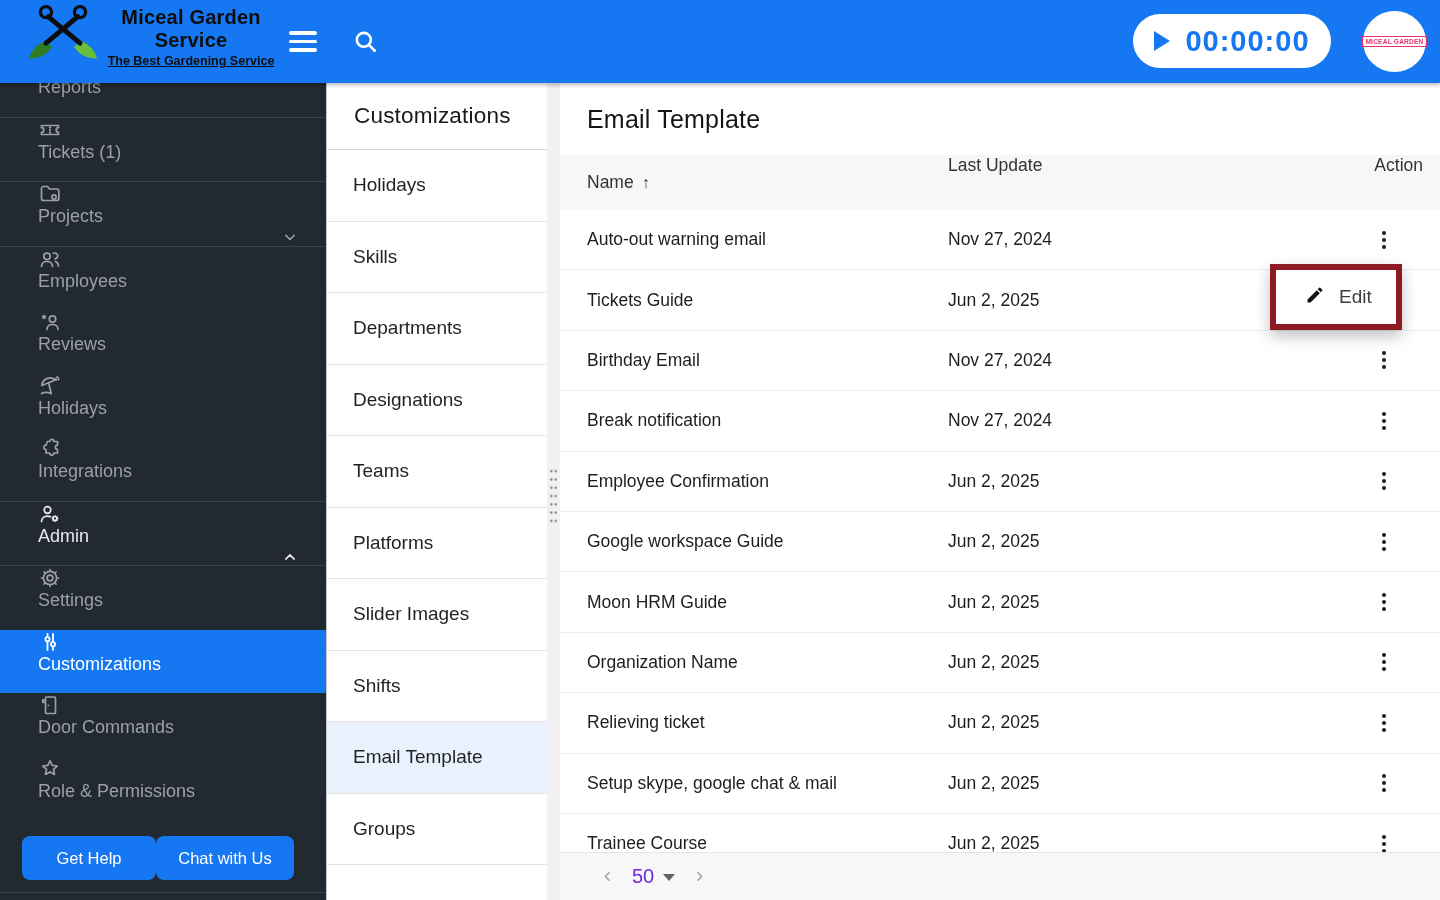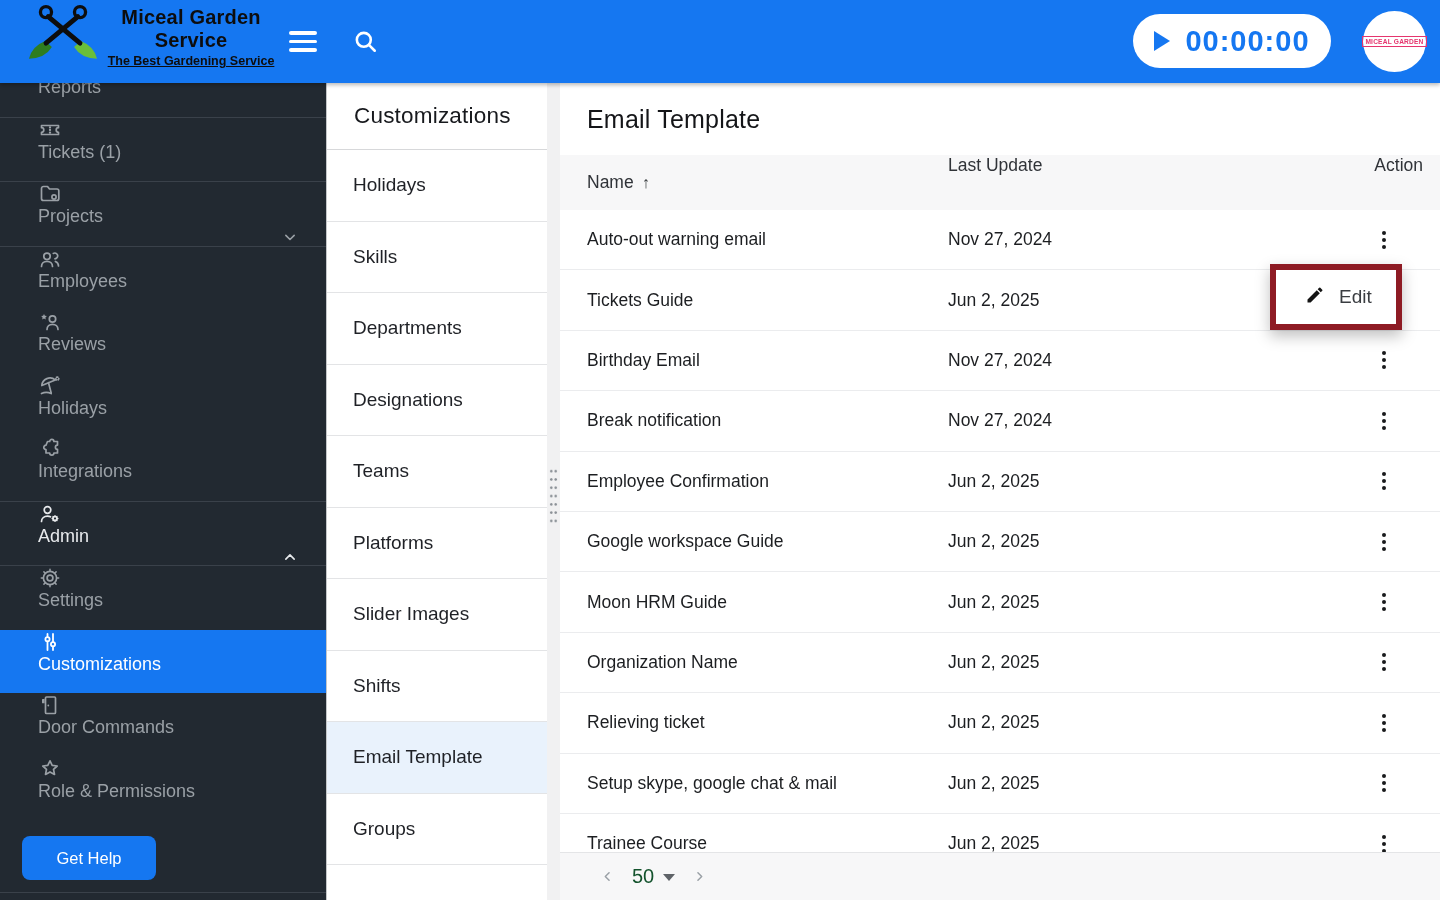--- a/index.html
+++ b/index.html
@@ -69,21 +69,21 @@
   .col-action { width:120px; display:flex; justify-content:flex-end; padding-right:17px; }
   .sort-arrow { margin-left:8px; font-size:16px; color:#3c4043; }
   .trow { height:60.4px; display:flex; align-items:center; font-size:17.5px; color:#1c1e21;
           border-bottom:1px solid #ebecee; background:#fff; }
   .dots { display:flex; flex-direction:column; gap:3px; align-items:center; cursor:pointer;
           padding:4px 5px; margin-right:32px; }
   .dots i { width:4px; height:4px; border-radius:50%; background:#191a1c; }
   .tfoot { position:absolute; left:0; bottom:0; width:100%; height:48px; background:#f7f7f8;
            border-top:1px solid #e4e5e7; display:flex; align-items:center; padding-left:40px; gap:17px; z-index:20; }
   .pg-ic { display:flex; align-items:center; cursor:pointer; }
-  .pg-size { font-size:20px; color:#14532d; display:flex; align-items:center; gap:9px; cursor:pointer; }
+  .pg-size { font-size:20px; color:#6d28d9; display:flex; align-items:center; gap:9px; cursor:pointer; }
   .caret-down { width:0; height:0; border-left:6px solid transparent; border-right:6px solid transparent;
                 border-top:7px solid #5f6368; margin-top:2px; }
 
   
   .edit-pop { position:absolute; left:1270px; top:264px; width:132px; height:66px; background:#fff;
               border:6px solid #8e1b24; z-index:100; display:flex; align-items:center; padding-left:29px;
               gap:14px; box-shadow:0 6px 14px rgba(0,0,0,.25); cursor:pointer; }
   .edit-pop span { font-size:19px; color:#3a3d41; }
 </style>
 </head>
@@ -269,20 +269,21 @@
       <span class="si-ic">
         <svg viewBox="0 0 24 24" fill="none" stroke="currentColor" stroke-width="1.7" stroke-linejoin="round">
           <path d="M12 3.8l2.2 4.6 5 .6-3.7 3.4 1 5L12 14.9l-4.5 2.5 1-5-3.7-3.4 5-.6z"></path>
           </svg>
       </span>
       <span>Role &amp; Permissions</span>
     </div>
 
     <div class="help-row">
       <button class="help-btn b1">Get Help</button>
+      <button class="help-btn b2">Chat with Us</button>
     </div>
     <div class="bottom-div"></div>
   </div>
 </div>
 
 <div class="panel">
   <div class="panel-title">Customizations</div>
   <div class="pi">Holidays</div>
   <div class="pi">Skills</div>
   <div class="pi">Departments</div>

